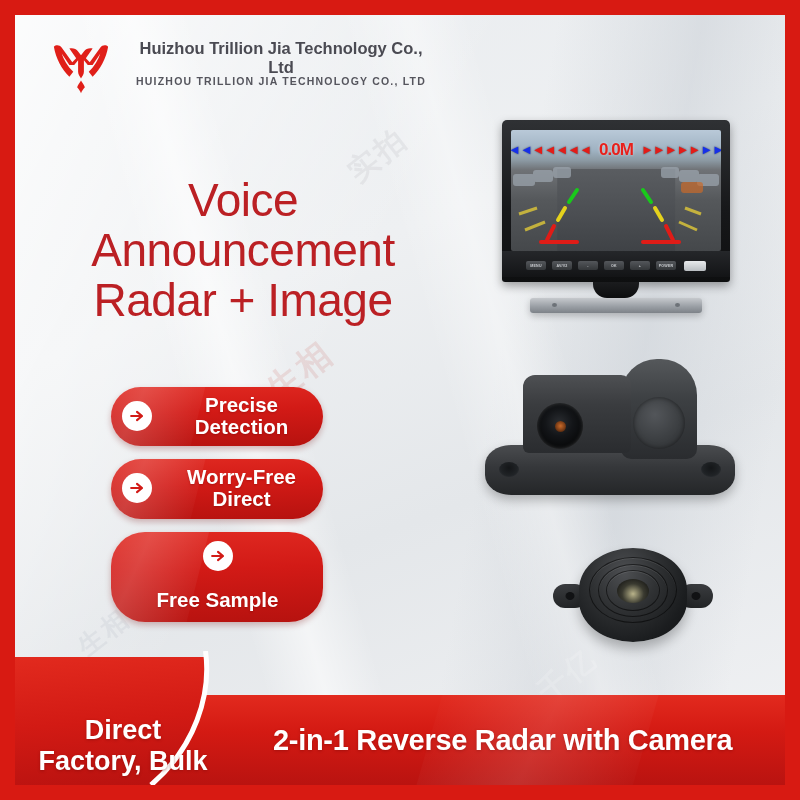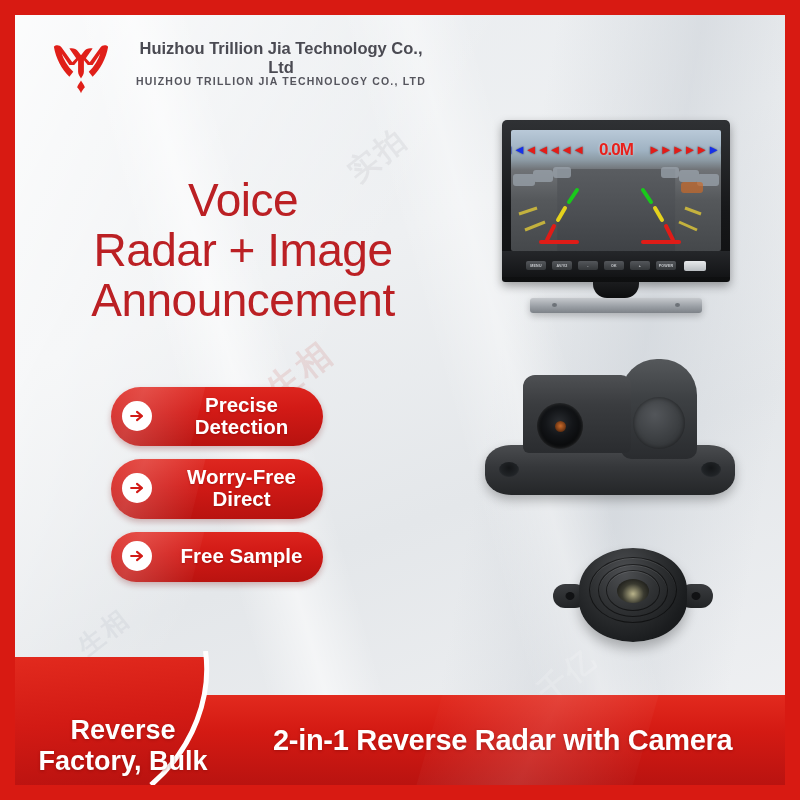--- a/index.html
+++ b/index.html
@@ -87,21 +87,21 @@
     padding: 7px 10px 9px 11px;
     margin-bottom: 13px;
     overflow: hidden;
   }
   .pill::after{
     content:""; position:absolute; left:-20%; top:-60%;
     width:60%; height:220%;
     background: linear-gradient(100deg, rgba(255,255,255,0) 0%, rgba(255,255,255,0.18) 50%, rgba(255,255,255,0) 100%);
     transform: rotate(14deg);
   }
-  .pill.one-line { padding-top: 9px; padding-bottom: 11px; }
+  .pill.one-line { padding-top: 9px; padding-bottom: 11px; flex-direction: column; }
   .pill-icon {
     flex: 0 0 30px; width: 30px; height: 30px; border-radius: 50%;
     background: #fff; display: flex; align-items: center; justify-content: center;
     position: relative; z-index: 2;
   }
   .pill-label {
     color: #fff; font-weight: 700; font-size: 20.5px; line-height: 1.06;
     text-align: center; flex: 1; position: relative; z-index: 2;
     text-shadow: 0 1px 2px rgba(110,10,10,0.35);
   }
@@ -128,21 +128,21 @@
   }
   .carrow-row {
     position: absolute; top: 11px; left: 0; width: 100%;
     display: flex; align-items: center; justify-content: center;
     font-weight: 700; font-size: 13px; line-height: 1;
     letter-spacing: -1px;
   }
   .ar-b { color: #1630e8; text-shadow: 0 0 2px rgba(0,0,0,.55); }
   .ar-r { color: #e31c18; text-shadow: 0 0 2px rgba(0,0,0,.55); }
   .dist {
-    color: #e8201b; font-size: 17px; font-weight: 700; margin: 0 15px;
+    color: #e8201b; font-size: 17px; font-weight: 700; margin: 0 8px;
     text-shadow: 0 0 3px rgba(255,255,255,.5);
   }
   .mon-controls {
     width: 228px; height: 26px; margin-left: -9px;
     background: linear-gradient(180deg, #25272a 0%, #131416 100%);
     display: flex; align-items: center; justify-content: center; gap: 6px;
     padding-top: 3px;
   }
   .mbtn {
     width: 20px; height: 9px; border-radius: 2px;
@@ -311,22 +311,22 @@
         </svg>
       </span>
       <div class="brand-block">
         <div class="brand-en">Huizhou Trillion Jia Technology Co., Ltd</div>
         <div class="brand-sub">HUIZHOU TRILLION JIA TECHNOLOGY CO., LTD</div>
       </div>
     </div>
 
     <div class="headline">
       <div>Voice</div>
+      <div>Announcement</div>
       <div>Radar + Image</div>
-      <div>Announcement</div>
     </div>
 
     <div class="pills">
       <div class="pill">
         <span class="pill-icon">
           <svg viewBox="0 0 24 24" width="20" height="20" aria-hidden="true">
             <path d="M5 12 H16 M12 7 L18 12 L12 17" stroke="#d21a16" stroke-width="2.6" fill="none" stroke-linecap="round" stroke-linejoin="round"></path>
           </svg>
         </span>
         <span class="pill-label">Precise Detection</span>
@@ -432,17 +432,17 @@
 
     <div class="bottom-banner">
       <div class="banner-title">2-in-1 Reverse Radar with Camera</div>
     </div>
 
     <div class="corner-panel"></div>
     <svg class="corner-stroke" viewBox="0 0 268 134" aria-hidden="true">
       <path d="M190.5,0 C196.5,44 180,96 136,134" stroke="#ffffff" stroke-width="5" fill="none"></path>
     </svg>
     <div class="corner-text">
-      <div>Reverse</div>
+      <div>Direct</div>
       <div>Factory, Bulk</div>
     </div>
   </div>
 </div>
 
 </body></html>

